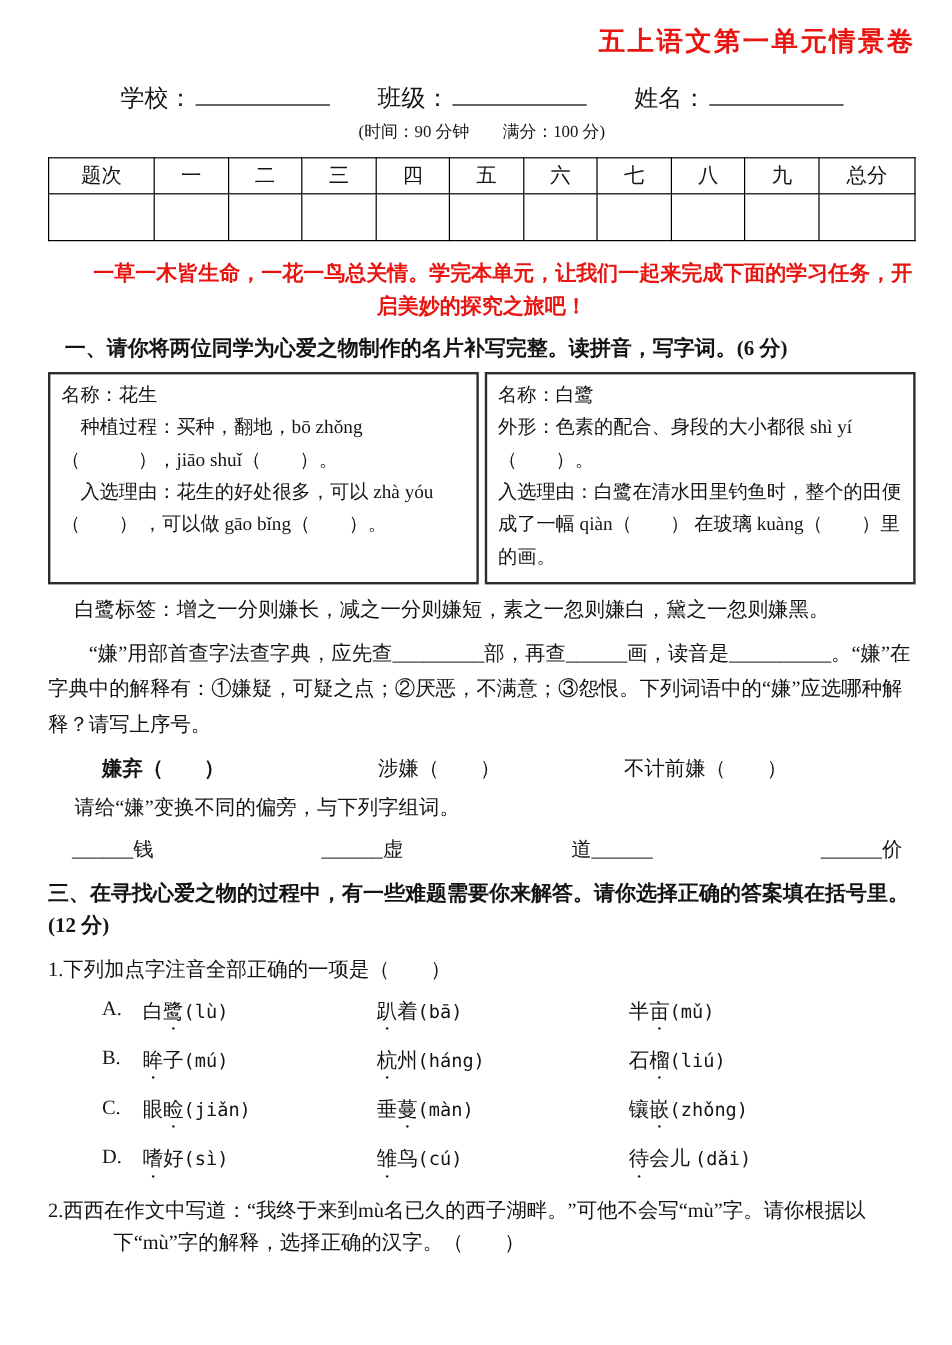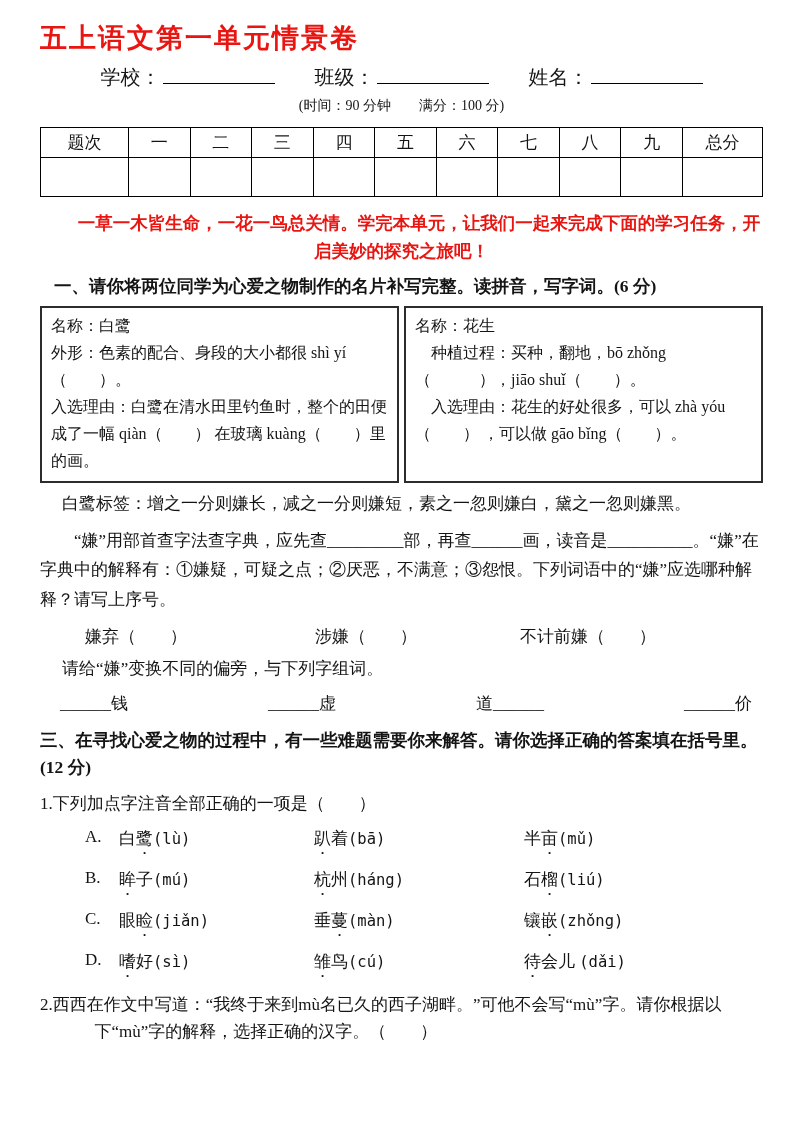--- a/index.html
+++ b/index.html
@@ -4,22 +4,22 @@
 <style>
   html, body { margin: 0; padding: 0; background: #ffffff; }
   body {
     width: 793px; min-height: 1121px;
     font-family: "Liberation Serif", "DejaVu Serif", serif;
     color: #141414;
   }
   .page { box-sizing: border-box; width: 793px; min-height: 1121px; padding: 10px 30px 30px 40px; }
 
   .title {
-    text-align: left; color: var(--title-red, #e81511);
-    font-size: 27px; font-weight: bold; margin: 10px 0 8px; letter-spacing: 2px;
+    text-align: right; color: var(--title-red, #e81511);
+    font-size: 22px; font-weight: bold; margin: 10px 0 18px; letter-spacing: 2px;
   }
   .id-row { display: flex; justify-content: center; gap: 40px; font-size: 20px; margin: 4px 0 2px; }
   .id-item { white-space: nowrap; }
   .uline { display: inline-block; width: 112px; border-bottom: 1.5px solid #000; height: 0.85em; margin-left: 2px; }
   .meta { text-align: center; font-size: 14px; margin: 6px 0 12px; }
 
   table.score { width: 100%; border-collapse: collapse; table-layout: fixed; }
   table.score td { border: 1.5px solid #000; text-align: center; font-size: 17px; padding: 0; }
   table.score tr.hdr td { height: 29px; }
   table.score tr.blank td { height: 38px; }
@@ -42,21 +42,21 @@
   }
   .card p { margin: 0; }
   .card .ind1 { text-indent: 1em; }
 
   .line { font-size: 17px; line-height: 1.55; margin: 7px 0; }
   .indent1 { padding-left: 1.3em; }
   .para { font-size: 17px; line-height: 1.75; margin: 8px 0 6px; }
   .indent2 { text-indent: 2em; }
 
   .word-row { display: flex; font-size: 17px; margin: 10px 0 8px; padding-left: 45px; }
-  .word-row .w0 { width: 230px; } .word-row .w1 { width: 205px; }
+  .word-row .w0 { width: 230px; font-weight: bold; } .word-row .w1 { width: 205px; }
   .blank-row { display: flex; font-size: 17px; margin: 10px 0 12px; padding-left: 20px; }
   .blank-row span { width: 208px; }
   .blank-row span:last-child { width: auto; }
 
   .stem { font-size: 17px; margin: 8px 0 6px; line-height: 1.6; }
   .hang { padding-left: 3.2em; text-indent: -3.2em; }
 
   .opt-row { display: flex; padding-left: 45px; margin: 10px 0; font-size: 17px; }
   .opt-label { width: 34px; }
   .opt-i0 { width: 195px; } .opt-i1 { width: 210px; } .opt-i2 { flex: 1; }
@@ -125,28 +125,28 @@
   </tbody>
     </table>
 
   <p class="intro">一草一木皆生命，一花一鸟总关情。学完本单元，让我们一起来完成下面的学习任务，开启美妙的探究之旅吧！</p>
 
 
   <h2 class="sec ind">一、请你将两位同学为心爱之物制作的名片补写完整。读拼音，写字词。(6 分)</h2>
 
   <div class="cards">
     <div class="card">
+      <p>名称：花生</p>
+      <p class="ind1">种植过程：买种，翻地，bō zhǒng（　　　），jiāo shuǐ（　　）。</p>
+      <p class="ind1">入选理由：花生的好处很多，可以 zhà yóu（　　） ，可以做 gāo bǐng（　　）。</p>
+    </div>
+    <div class="card">
       <p>名称：白鹭</p>
       <p>外形：色素的配合、身段的大小都很 shì yí（　　）。</p>
       <p>入选理由：白鹭在清水田里钓鱼时，整个的田便成了一幅 qiàn（　　） 在玻璃 kuàng（　　）里的画。</p>
-    </div>
-    <div class="card">
-      <p>名称：花生</p>
-      <p class="ind1">种植过程：买种，翻地，bō zhǒng（　　　），jiāo shuǐ（　　）。</p>
-      <p class="ind1">入选理由：花生的好处很多，可以 zhà yóu（　　） ，可以做 gāo bǐng（　　）。</p>
     </div>
   </div>
 
 
   <p class="line indent1">白鹭标签：增之一分则嫌长，减之一分则嫌短，素之一忽则嫌白，黛之一忽则嫌黑。</p>
 
   <p class="para indent2">“嫌”用部首查字法查字典，应先查_________部，再查______画，读音是__________。“嫌”在字典中的解释有：①嫌疑，可疑之点；②厌恶，不满意；③怨恨。下列词语中的“嫌”应选哪种解释？请写上序号。</p>
 
   <div class="word-row">
     <span class="w0">嫌弃（　　）</span>

